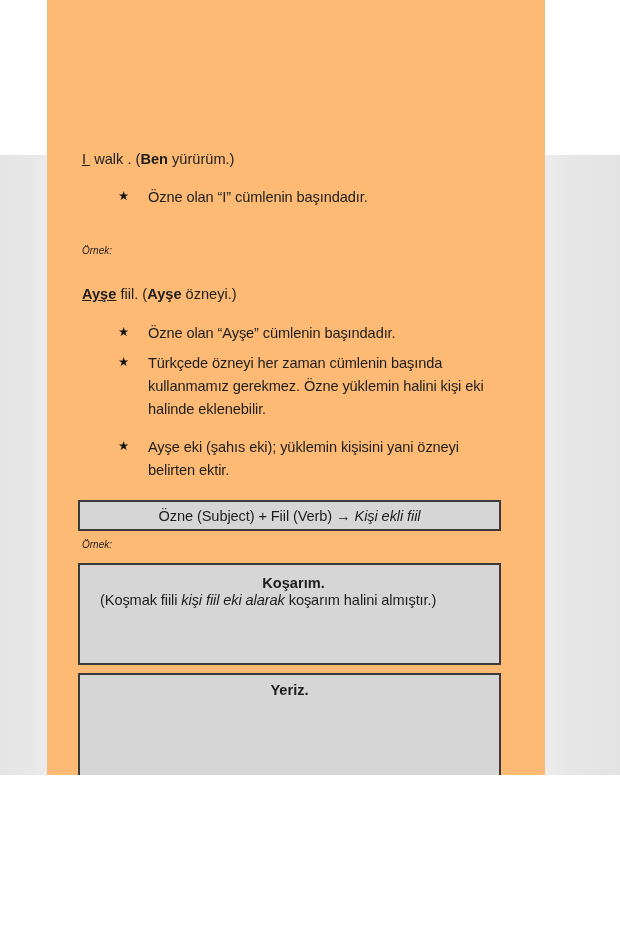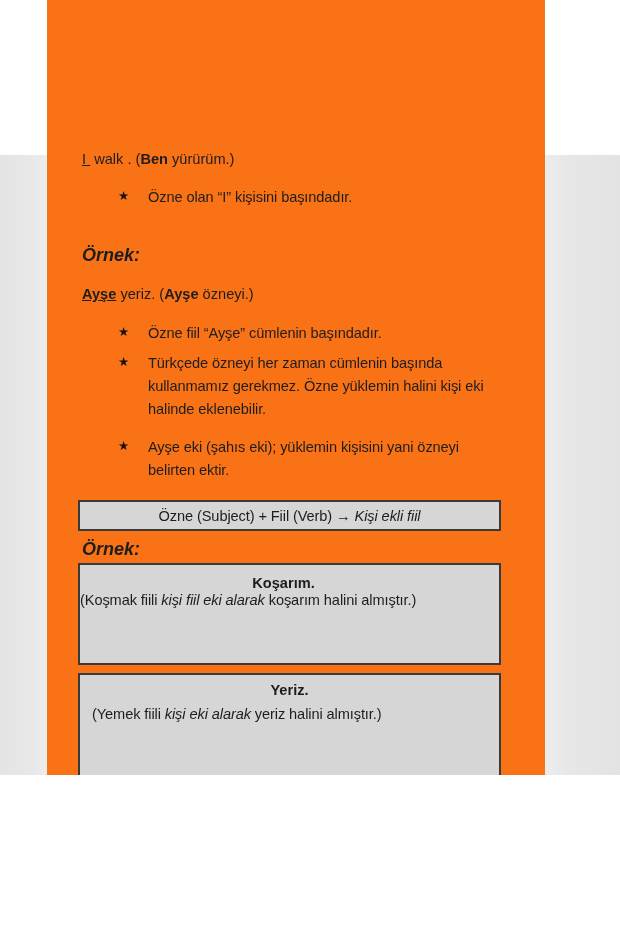--- a/index.html
+++ b/index.html
@@ -32,21 +32,21 @@
     background: #e6e6e6;
   }
   .gutter.left  { left: 0;    width: 47px;  background: linear-gradient(to right,#e4e4e4 0%, #e8e8e8 70%, #ececec 100%); }
   .gutter.right { left: 545px; width: 75px; background: linear-gradient(to right,#ececec 0%, #e6e6e6 40%, #e3e3e3 100%); }
 
   
   .sheet {
     position: absolute;
     left: 47px; top: 0;
     width: 498px; height: 775px;
-    background: #f97316;
+    background: #fdba74;
     overflow: hidden;
   }
 
   .content {
     position: absolute;
     left: 31px;          
     top: 0;
     width: 425px;
     color: #1d1d1d;
   }
@@ -59,22 +59,21 @@
     position: absolute;
     left: 4px;
     font-size: 14.6px;
     white-space: nowrap;
   }
 
   .ornek {
     position: absolute;
     left: 4px;
     font-style: italic;
-    font-size: 18px;
-    font-weight: bold;
+    font-size: 10px;
   }
 
   
   .bullet {
     position: absolute;
     left: 40px;
     width: 380px;
     display: flex;
     align-items: flex-start;
   }
@@ -120,21 +119,21 @@
     display: flex;
     align-items: center;
     justify-content: center;
   }
   .box-formula .ftxt {
     font-size: 14.6px;
     letter-spacing: -0.1px;
   }
 
   
-  .box-ex1 { top: 563px; height: 102px; padding: 8px 12px 0 0; }
+  .box-ex1 { top: 563px; height: 102px; padding: 8px 12px 0 20px; }
   .box-ex1 .ttl  { margin: 2px 0 0 0; }
   .box-ex1 .l1   { margin-top: 1px; }
   .box-ex1 .l2   { margin-top: 18px; }
 
   
   .box-ex2 { top: 673px; height: 120px; padding: 6px 12px 0 12px; }
   .box-ex2 .ttl { margin: 1px 0 0 0; }
   .box-ex2 .l1  { margin-top: 8px; }
   .box-ex2 .l2  { margin-top: 8px; }
 </style>
@@ -148,32 +147,32 @@
 
   <div class="sheet">
     <div class="content">
 
       <div class="sentence" style="top:151px;">
         <span class="u">I</span><span class="u">&nbsp;</span><span> walk . (</span><span class="b">Ben</span><span> yürürüm.)</span>
       </div>
 
       <div class="bullet" style="top:186px;">
         <span class="star">★</span>
-        <span class="btext">Özne olan “I” kişisini başındadır.</span>
+        <span class="btext">Özne olan “I” cümlenin başındadır.</span>
       </div>
 
       <div class="ornek" style="top:245px;">Örnek:</div>
 
       <div class="sentence" style="top:286px;">
-        <span class="bu">Ayşe</span><span> yeriz. (</span><span class="b">Ayşe</span><span> özneyi.)</span>
+        <span class="bu">Ayşe</span><span> fiil. (</span><span class="b">Ayşe</span><span> özneyi.)</span>
       </div>
 
       <div class="bullet" style="top:322px;">
         <span class="star">★</span>
-        <span class="btext">Özne fiil “Ayşe” cümlenin başındadır.</span>
+        <span class="btext">Özne olan “Ayşe” cümlenin başındadır.</span>
       </div>
 
       <div class="bullet" style="top:352px;">
         <span class="star">★</span>
         <span class="btext">Türkçede özneyi her zaman cümlenin başında kullanmamız gerekmez. Özne yüklemin halini kişi eki halinde eklenebilir.</span>
       </div>
 
       <div class="bullet" style="top:436px;">
         <span class="star">★</span>
         <span class="btext">Ayşe eki (şahıs eki); yüklemin kişisini yani özneyi belirten ektir.</span>
@@ -185,18 +184,17 @@
 
       <div class="ornek" style="top:539px;">Örnek:</div>
 
       <div class="box box-ex1">
         <div class="ttl">Koşarım.</div>
         <div class="btxt l1"><span>(Koşmak fiili </span><span class="i">kişi fiil eki alarak</span><span> koşarım halini almıştır.)</span></div>
       </div>
 
       <div class="box box-ex2">
         <div class="ttl">Yeriz.</div>
-        <div class="btxt l1"><span>(Yemek fiili </span><span class="i">kişi eki alarak</span><span> yeriz halini almıştır.)</span></div>
       </div>
 
     </div>
   </div>
 </div>
 
 </body></html>

